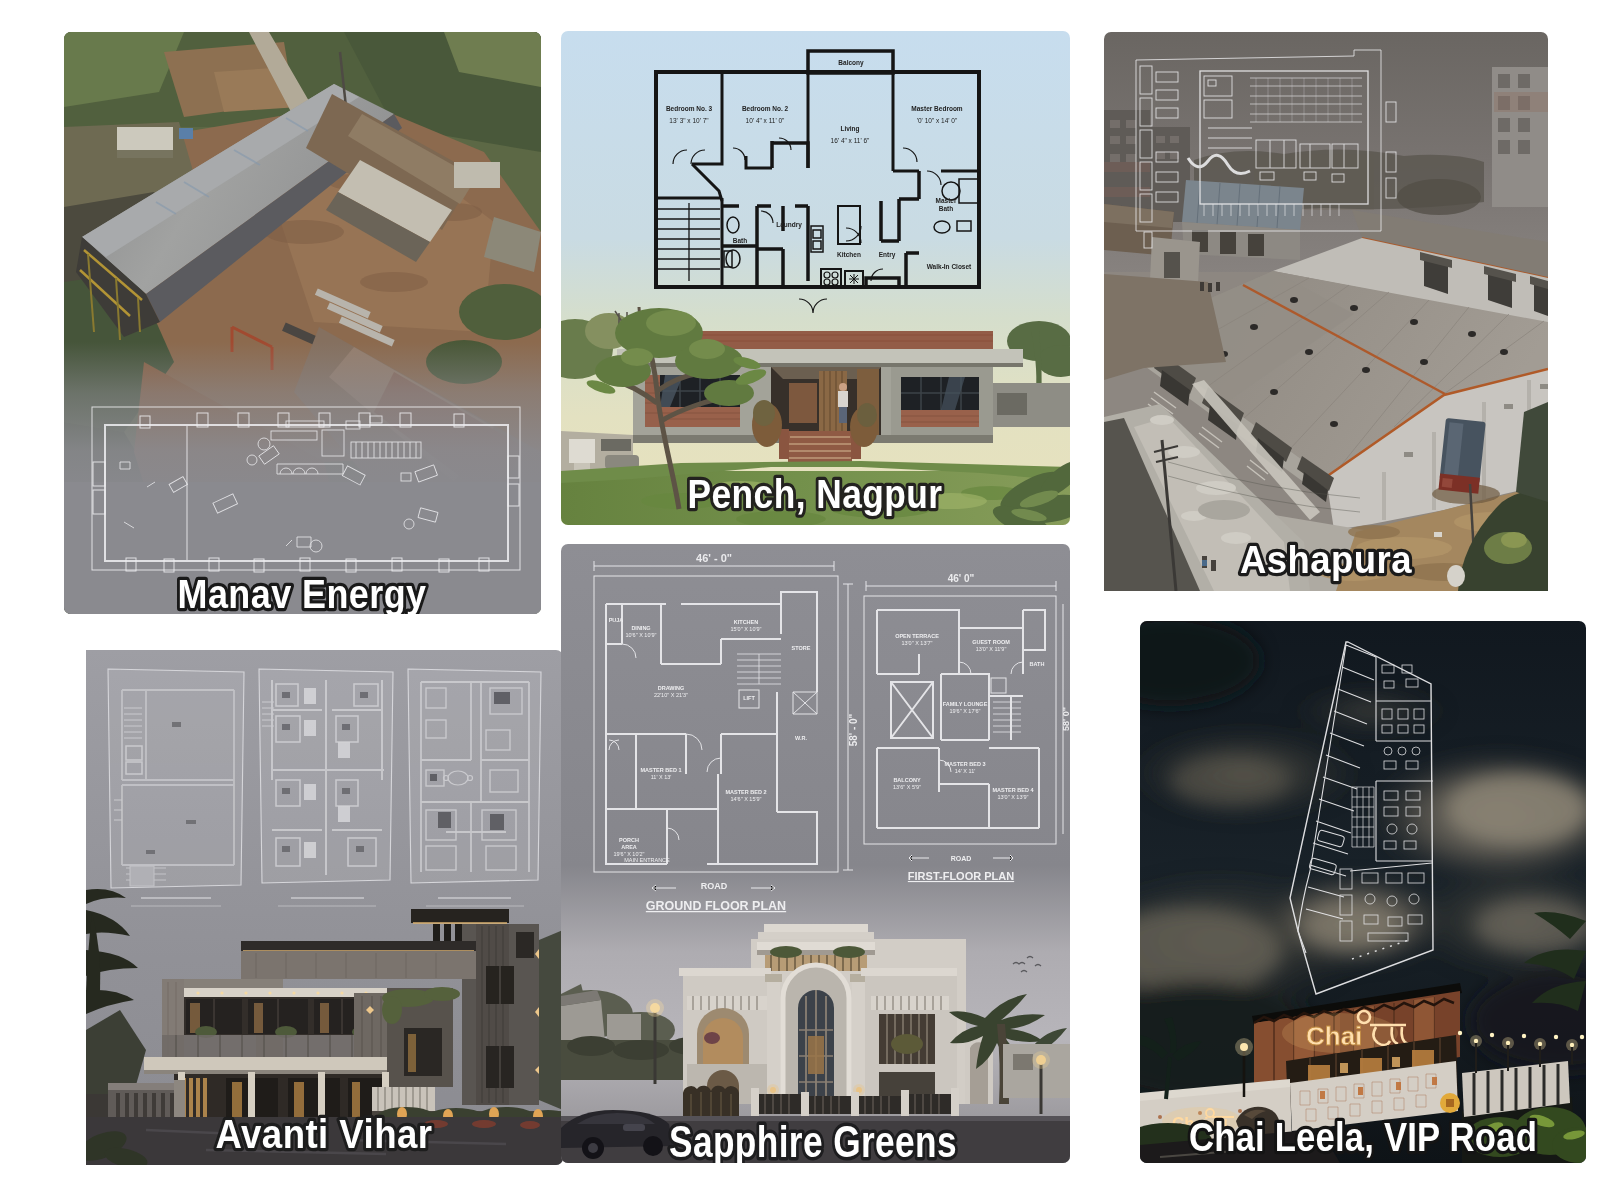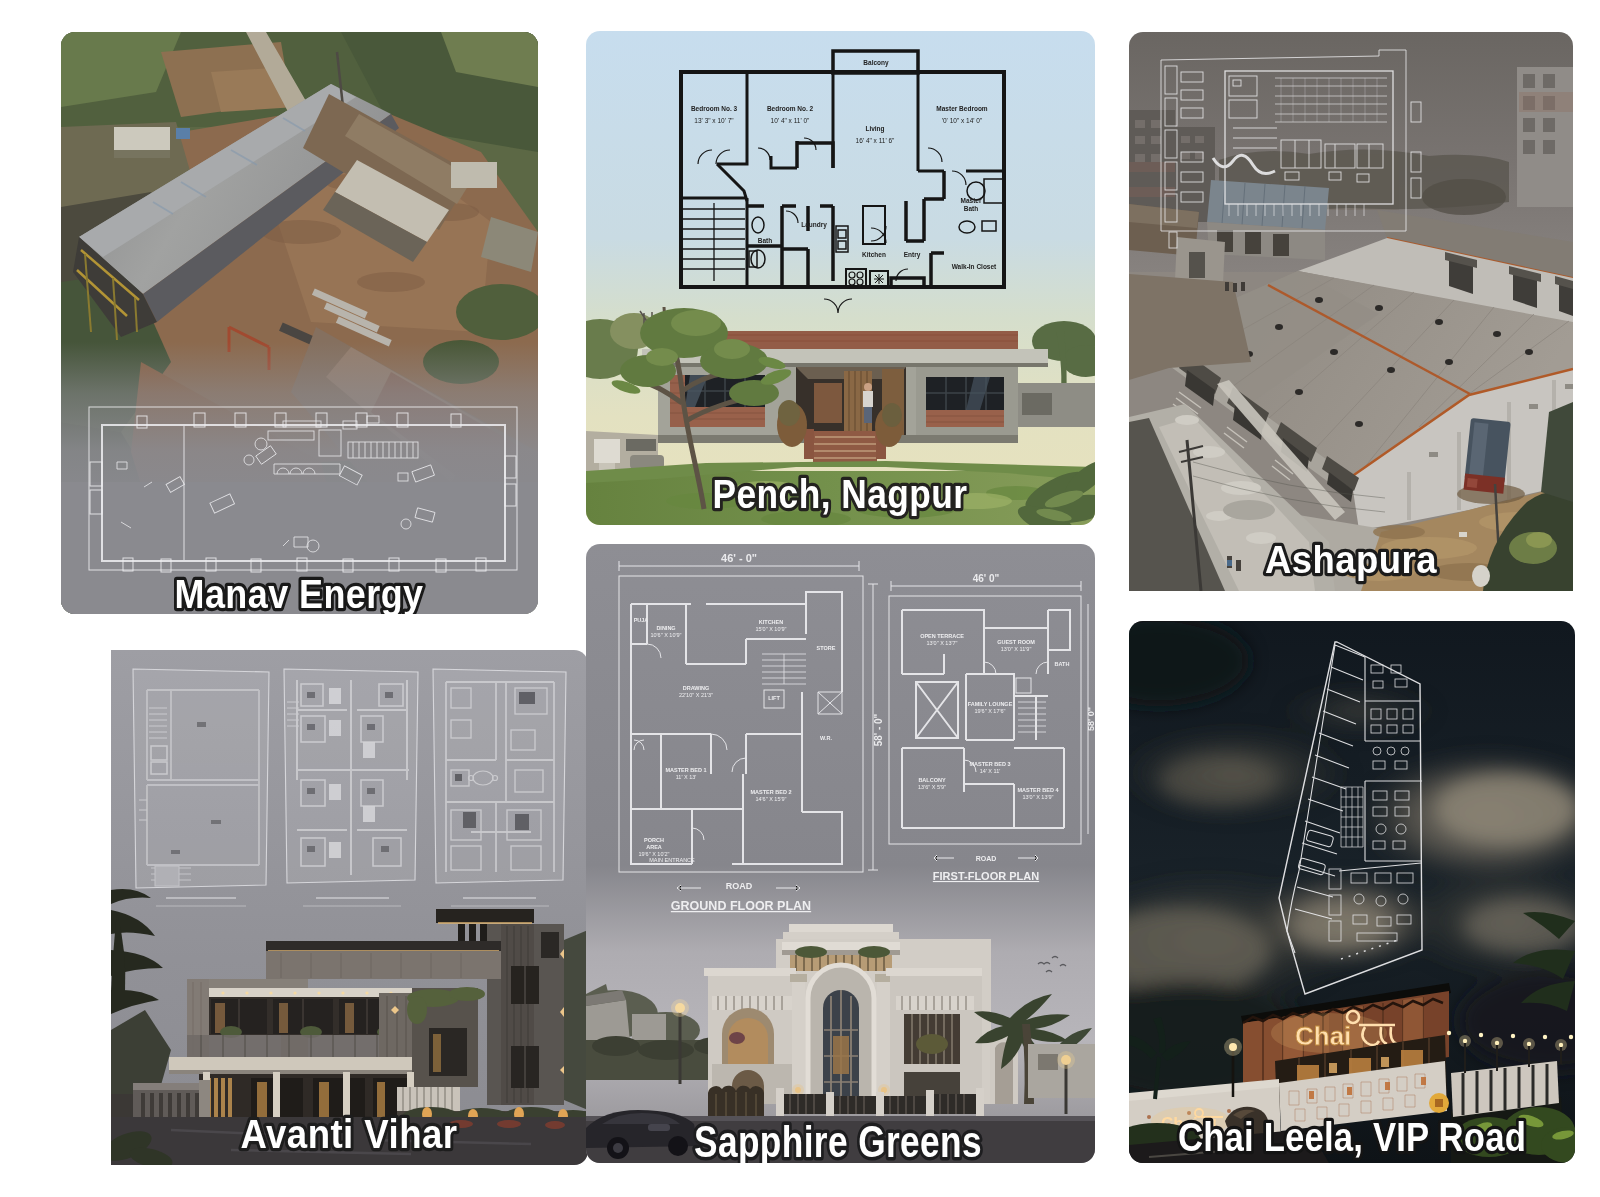--- a/index.html
+++ b/index.html
@@ -1,25 +1,25 @@
 <!DOCTYPE html>
 <html><head>
 <meta charset="utf-8">
 <style>
   html,body{margin:0;padding:0;background:#ffffff;}
   #page{position:relative;width:1600px;height:1197px;background:#ffffff;overflow:hidden;
         font-family:"Liberation Sans", sans-serif;}
-  .tile{position:absolute;border-radius:14px;overflow:hidden;margin-left:25px;}
+  .tile{position:absolute;border-radius:7px;overflow:hidden;}
   svg{display:block;} svg text{font-family:"Liberation Sans", sans-serif;}
 </style>
 </head>
 <body>
 <div id="page">
 
-<div class="tile" style="left:36px;top:32px;width:477px;height:582px;">
+<div class="tile" style="left:64px;top:32px;width:477px;height:582px;">
 <svg width="477" height="582" viewBox="0 0 477 582">
 <defs>
 <linearGradient id="mvOverlay" x1="0" y1="310" x2="0" y2="455" gradientUnits="userSpaceOnUse">
 <stop offset="0" stop-color="#8b8b90" stop-opacity="0"></stop>
 <stop offset="0.35" stop-color="#8b8b90" stop-opacity="0.55"></stop>
 <stop offset="0.75" stop-color="#8b8b90" stop-opacity="0.9"></stop>
 <stop offset="1" stop-color="#8a8a8f" stop-opacity="0.97"></stop>
 </linearGradient>
 <linearGradient id="mvRoof" x1="0" y1="0" x2="1" y2="0.4">
 <stop offset="0" stop-color="#88898a"></stop>
@@ -1632,21 +1632,21 @@
           <ellipse cx="32" cy="604" rx="11" ry="11" fill="#131217"></ellipse>
           <ellipse cx="32" cy="604" rx="5" ry="5" fill="#3c3b42"></ellipse>
           <ellipse cx="92" cy="602" rx="10" ry="10" fill="#131217"></ellipse>
           <rect x="62" y="580" width="22" height="7" rx="3" fill="#45444d"></rect>
         </g>
 
 <text x="252" y="613" font-size="45" textLength="288" lengthAdjust="spacingAndGlyphs" font-weight="bold" text-anchor="middle" fill="#ffffff" stroke="#1d1d1f" stroke-width="7" paint-order="stroke" stroke-linejoin="round" letter-spacing="0.5">Sapphire Greens</text>
 </svg>
 </div>
 
-<div class="tile" style="left:1104px;top:621px;width:446px;height:542px;">
+<div class="tile" style="left:1140px;top:621px;width:446px;height:542px;">
 <svg width="446" height="542" viewBox="0 0 446 542">
 <defs>
 <linearGradient id="clSky" x1="0" y1="0" x2="0" y2="1">
 <stop offset="0" stop-color="#11181f"></stop>
             <stop offset="0.5" stop-color="#192229"></stop>
             <stop offset="1" stop-color="#0e1317"></stop>
 </linearGradient>
 <radialGradient id="clCloud1" cx="0.5" cy="0.5" r="0.5">
 <stop offset="0" stop-color="#8b8375" stop-opacity="0.95"></stop>
             <stop offset="0.6" stop-color="#6b655a" stop-opacity="0.7"></stop>

